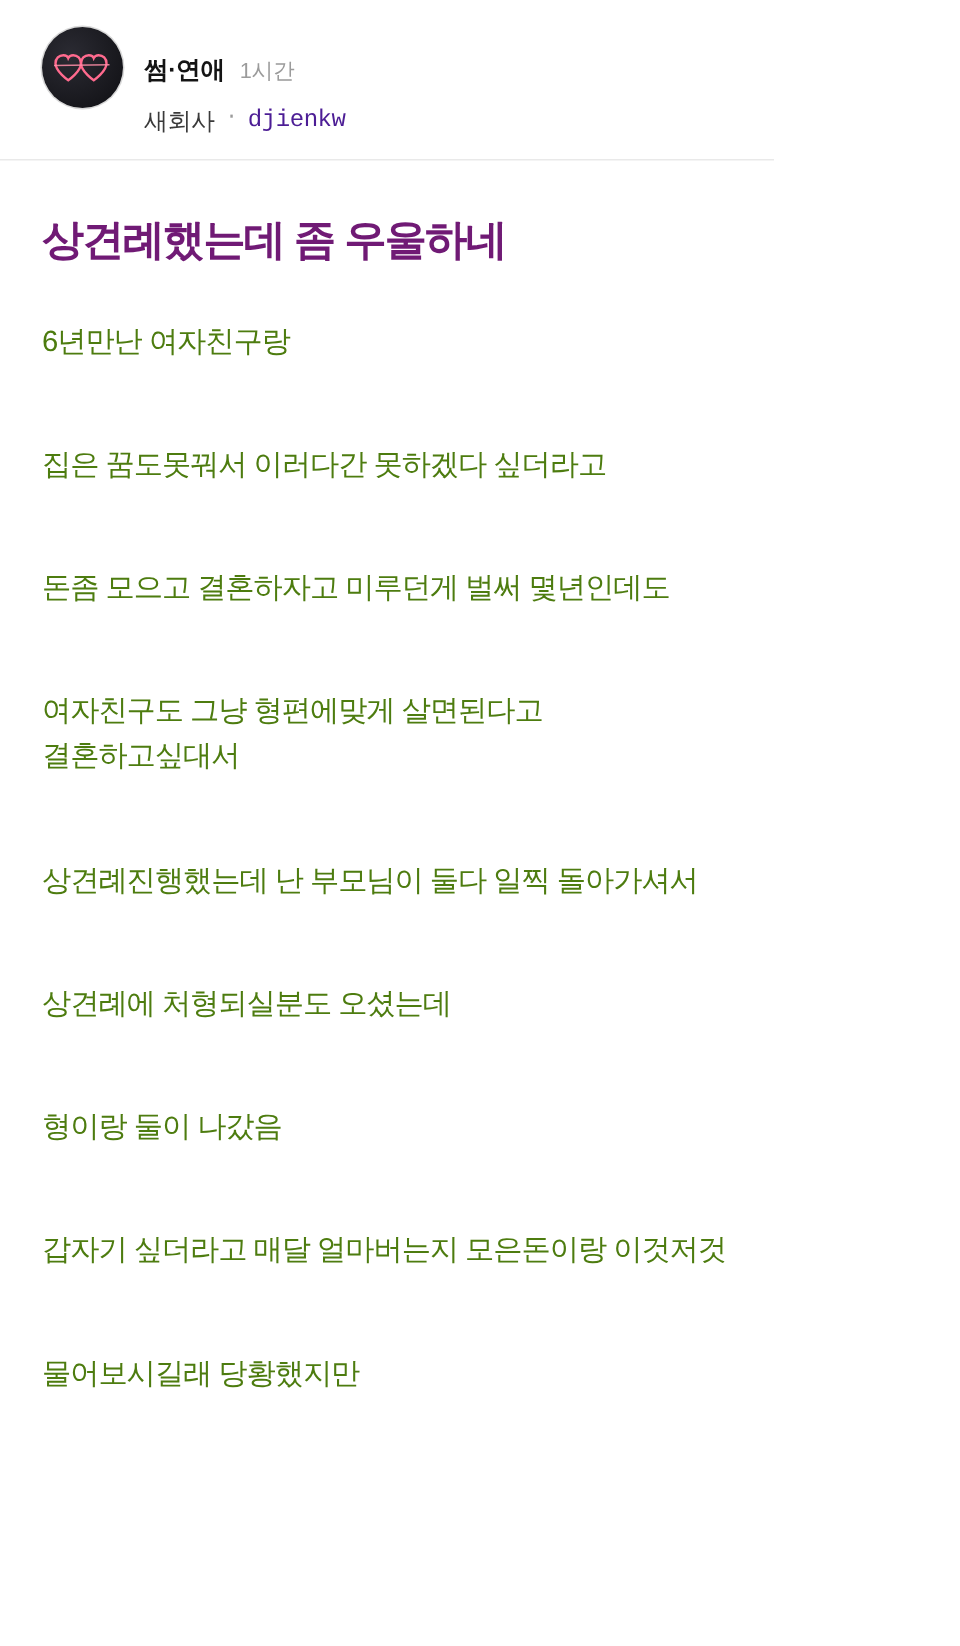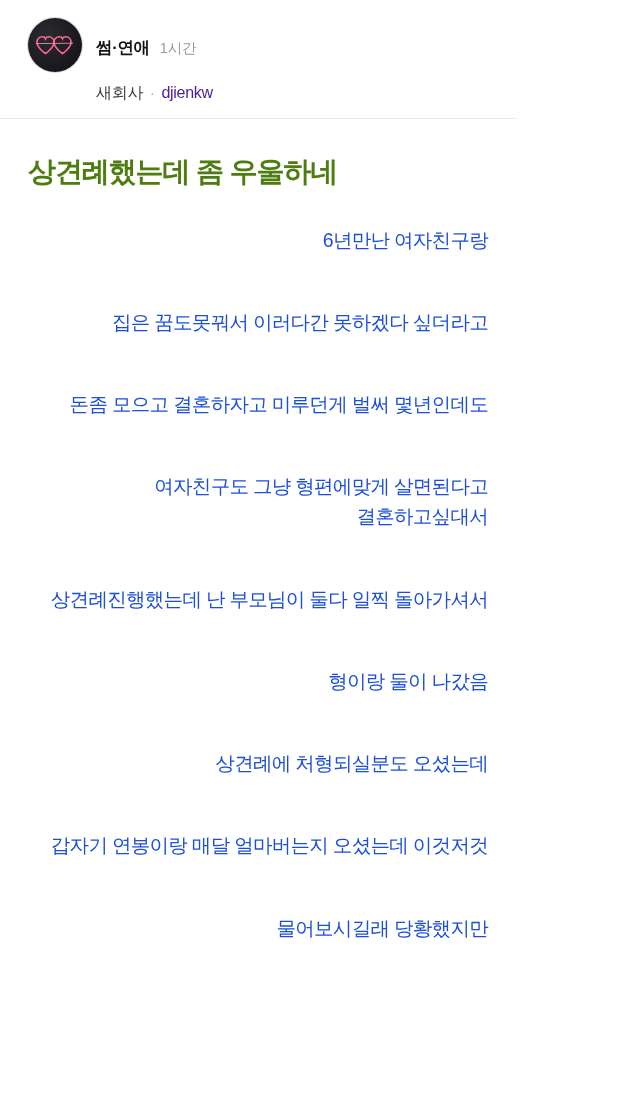--- a/index.html
+++ b/index.html
@@ -63,58 +63,57 @@
     color: #141414;
     letter-spacing: -0.3px;
   }
   .time {
     font-size: 14.5px;
     color: #9b9b9b;
     letter-spacing: -0.2px;
     margin-top: 20px;
   }
   .header-line2 {
-    margin-top: 25px;
+    margin-top: 13px;
     font-size: 16px;
     color: #3a3a3a;
     letter-spacing: -0.3px;
     display: flex;
-    align-items: center;
     gap: 7px;
+    font-family: Liberation Mono, monospace;
   }
   .dot-sep {
     color: #9b9b9b;
     font-size: 14px;
     line-height: 1;
   }
   .author {
     color: #4c1d95;
   }
 
   
   .post-body {
     padding: 34px 28px 40px 28px;
   }
   .post-title {
     font-size: 28px;
     font-weight: bold;
-    color: #4d7c0f;
+    color: #701a75;
     letter-spacing: -1.1px;
     line-height: 1.35;
     margin: 0 0 34px 0;
   }
   .paragraph {
     font-size: 19.5px;
     line-height: 1.55;
     letter-spacing: -0.7px;
-    color: #1d4ed8;
+    color: #4d7c0f;
     margin: 0 0 52px 0;
     white-space: pre-wrap;
     word-break: keep-all;
-    text-align: right;
   }
   .paragraph:last-child { margin-bottom: 0; }
 </style>
 </head>
 <body>
 
 <div class="page">
 
   <div class="post-header">
 
@@ -143,19 +142,19 @@
   </div>
 
   <div class="post-body">
     <h1 class="post-title">상견례했는데 좀 우울하네</h1>
 
     <p class="paragraph">6년만난 여자친구랑</p>
     <p class="paragraph">집은 꿈도못꿔서 이러다간 못하겠다 싶더라고</p>
     <p class="paragraph">돈좀 모으고 결혼하자고 미루던게 벌써 몇년인데도</p>
     <p class="paragraph">여자친구도 그냥 형편에맞게 살면된다고 결혼하고싶대서</p>
     <p class="paragraph">상견례진행했는데 난 부모님이 둘다 일찍 돌아가셔서</p>
+    <p class="paragraph">상견례에 처형되실분도 오셨는데</p>
     <p class="paragraph">형이랑 둘이 나갔음</p>
-    <p class="paragraph">상견례에 처형되실분도 오셨는데</p>
-    <p class="paragraph">갑자기 연봉이랑 매달 얼마버는지 오셨는데 이것저것</p>
+    <p class="paragraph">갑자기 싶더라고 매달 얼마버는지 모은돈이랑 이것저것</p>
     <p class="paragraph">물어보시길래 당황했지만</p>
   </div>
 
 </div>
 
 </body></html>

